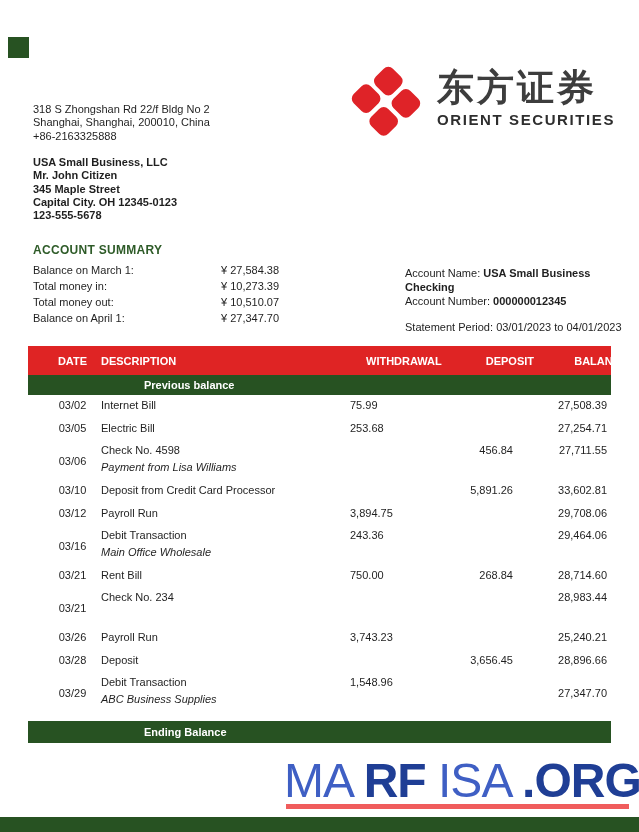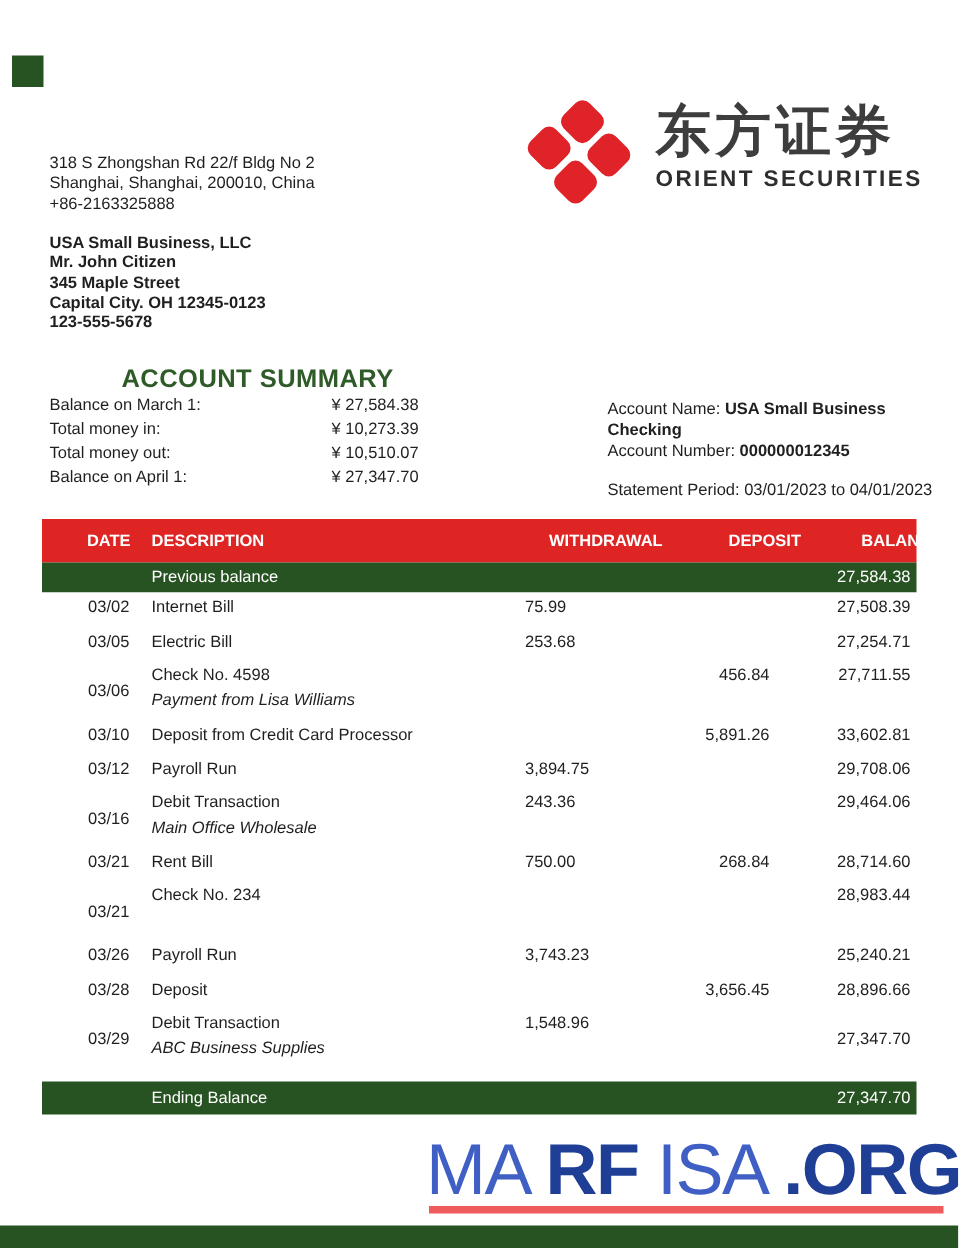--- a/index.html
+++ b/index.html
@@ -16,22 +16,22 @@
   .recipient { position:absolute; left:33px; top:156px; font-size:11px; line-height:13.3px; font-weight:700; }
 
   .logo { position:absolute; left:349px; top:64px; display:flex; align-items:flex-start; }
   .logo-icon { width:74px; height:74px; }
   .logo-text { margin-left:14px; margin-top:4px; }
   .logo-cn { font-size:37px; line-height:40px; font-weight:700; letter-spacing:3px;
              color:#3d3d3d; white-space:nowrap; }
   .logo-en { font-size:15px; font-weight:700; letter-spacing:1.6px; color:#2e2e2e;
              margin-top:3px; white-space:nowrap; }
 
-  .summary-title { position:absolute; left:33px; top:243px; font-size:17px; font-weight:700;
-                   letter-spacing:.3px; color:var(--heading_green,#2e5b28);margin-left:48px; }
+  .summary-title { position:absolute; left:33px; top:243px; font-size:12px; font-weight:700;
+                   letter-spacing:.3px; color:var(--heading_green,#2e5b28); }
   .summary-rows { position:absolute; left:33px; top:264px; font-size:11px; }
   .srow { display:flex; height:15.9px; align-items:flex-start; }
   .slabel { width:188px; }
   .svalue { }
 
   .acct-info { position:absolute; left:405px; top:266px; font-size:11px; line-height:14.2px; }
   .acct-info .spacer { height:11px; }
   .acct-info b { font-weight:700; }
 
   .txn-table { position:absolute; left:28px; top:346px; width:583px; font-size:11px; }
@@ -40,21 +40,21 @@
   .c.date { width:67px; text-align:center;padding-left:22px; }
   .c.desc { width:250px; padding-left:6px; }
   .c.wd   { width:85px;  padding-left:5px; }
   .c.dep  { width:85px;  text-align:right; padding-right:2px; }
   .c.bal  { width:96px;  text-align:right; padding-right:4px; }
 
   .thead { height:29px; background:var(--table_header_red,#df2424); color:#fff; font-weight:700;
            align-items:center; }
   .thead .c.wd { text-align:left; padding-left:0; padding-right:4px;margin-left:21px; }
 
-  .band { background:var(--band_green,#275222); color:#fff; font-weight:400; align-items:center; }
+  .band { background:var(--band_green,#275222); color:#fff; font-weight:700; align-items:center;gap:43px; }
   .band.prev { height:20px; }
   .band.end  { height:22px; margin-top:9px; }
 
   .t-row { background:#fff; }
   .t-row.single { height:23px; }
   .t-row.single .c { padding-top:4px; }
   .t-row.double { height:39px; }
   .t-row.double .c { padding-top:3px; }
   .t-row.double .c.date { display:flex; align-items:center; justify-content:center; padding-top:0; }
   .t-row.double .c.bal.mid { display:flex; align-items:center; justify-content:flex-end; padding-top:0; }

